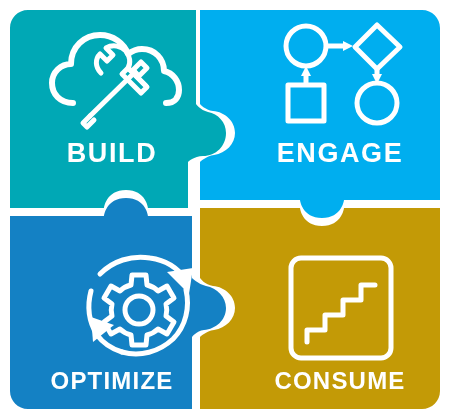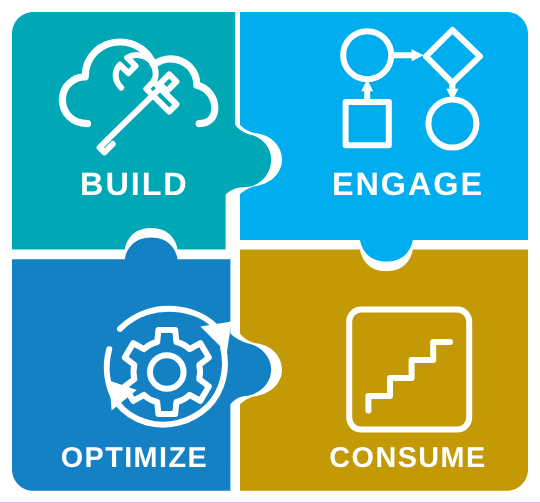--- a/index.html
+++ b/index.html
@@ -10,21 +10,21 @@
   body {
     width: 450px;
     height: 419px;
     overflow: hidden;
     font-family: "Liberation Sans", sans-serif;
   }
   .puzzle-stage {
     position: relative;
     width: 450px;
     height: 419px;
-    background: #a21caf;
+    background: #86efac;
   }
   .puzzle-svg {
     display: block;
     width: 450px;
     height: 419px;
   }
   .piece-label {
     font-family: "Liberation Sans", sans-serif;
     font-weight: bold;
     font-size: 27px;

